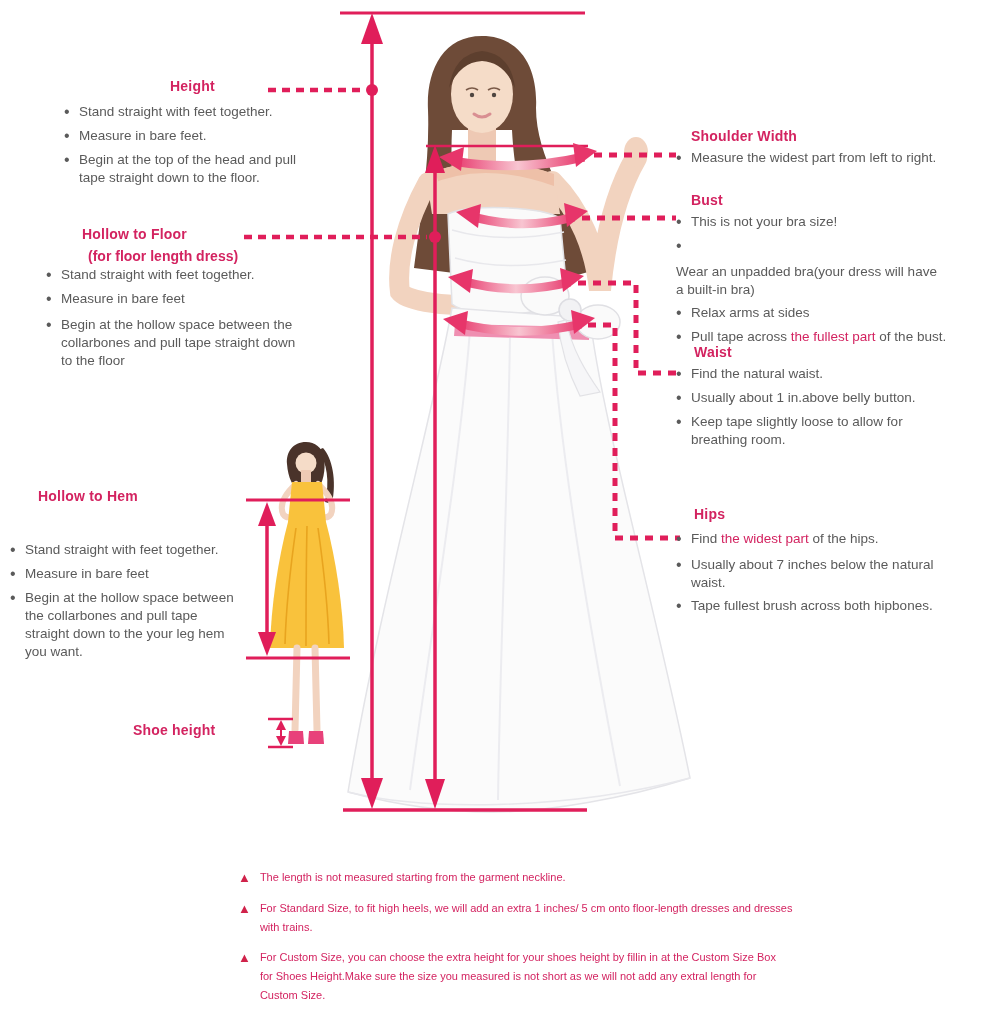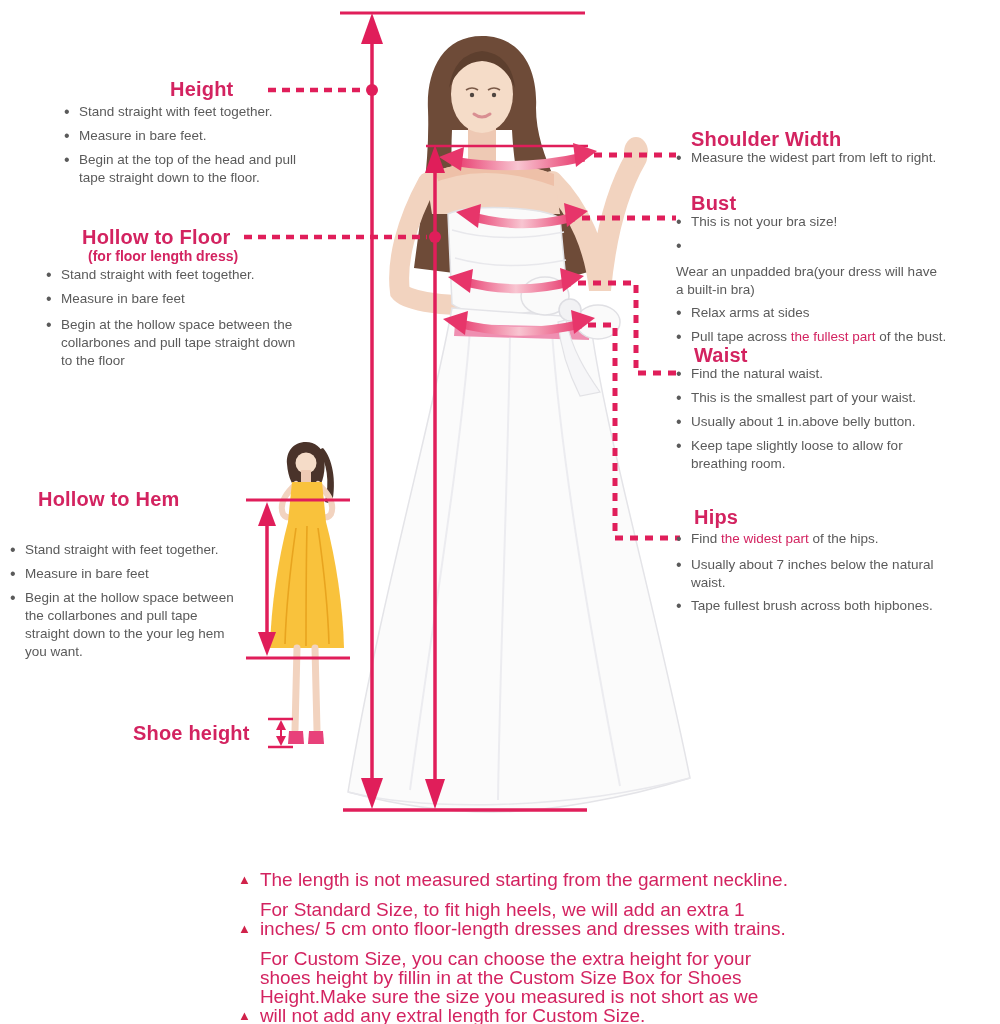--- a/index.html
+++ b/index.html
@@ -5,21 +5,21 @@
   * { margin:0; padding:0; box-sizing:border-box; }
   html,body { background:#ffffff; }
   #page {
     position:relative; width:1000px; height:1024px; margin:0 auto;
     background:#ffffff; overflow:hidden;
     font-family:"Liberation Sans", sans-serif;
   }
   svg.layer { position:absolute; left:0; top:0; width:1000px; height:1024px; }
 
   .sec-title {
-    position:absolute; color:#d32360; font-weight:bold; font-size:20px;
+    position:absolute; color:#d32360; font-weight:bold; font-size:14px;
     letter-spacing:0.2px; white-space:nowrap;
   }
   .sec-subtitle {
     position:absolute; color:#d32360; font-weight:bold; font-size:14px;
     white-space:nowrap;
   }
   .bullets { position:absolute; }
   .bullet-item {
     display:flex; align-items:flex-start; gap:7px;
     color:#5a5a5a; font-size:13.5px; line-height:18px; margin-bottom:5px;
@@ -31,22 +31,22 @@
 
   .w225 .txt { max-width:225px; }
   .w238 .txt { max-width:238px; }
   .w213 .txt { max-width:213px; }
   .w265 .txt { max-width:265px; }
   .w250 .txt { max-width:250px; }
   .w280 .txt { max-width:280px; }
 
   .notes { position:absolute; left:238px; top:868px; width:620px; }
   .note {
-    display:flex; align-items:flex-end; gap:9px;
-    color:#d32360; font-size:19px; line-height:19px; margin-bottom:11px;
+    display:flex; align-items:flex-start; gap:9px;
+    color:#d32360; font-size:11px; line-height:19px; margin-bottom:11px;
   }
   .tri { flex:0 0 auto; }
   .tri::before { content:"\25B2"; color:#d0224a; font-size:13px; line-height:19px; }
   .note .txt { display:inline-block; }
   .note-w1 .txt { max-width:600px; }
   .note-w2 .txt { max-width:545px; }
   .note-w3 .txt { max-width:528px; }
 </style>
 </head>
 <body>
@@ -281,24 +281,20 @@
       <span class="txt"><span>Pull tape across </span><span class="hl">the fullest part</span><span> of the bust.</span></span>
     </div>
   </div>
 
   <div class="sec-title" style="left:694px; top:344px;">Waist</div>
   <div class="bullets" style="left:676px; top:365px; width:320px;">
     <div class="bullet-item">
       <span class="blt"></span>
       <span class="txt">Find the natural waist.</span>
     </div>
-    <div class="bullet-item" style="margin-top:3px;">
-      <span class="blt"></span>
-      <span class="txt">This is the smallest part of your waist.</span>
-    </div>
     <div class="bullet-item">
       <span class="blt"></span>
       <span class="txt">Usually about 1 in.above belly button.</span>
     </div>
     <div class="bullet-item w250">
       <span class="blt"></span>
       <span class="txt">Keep tape slightly loose to allow for breathing room.</span>
     </div>
   </div>
 

